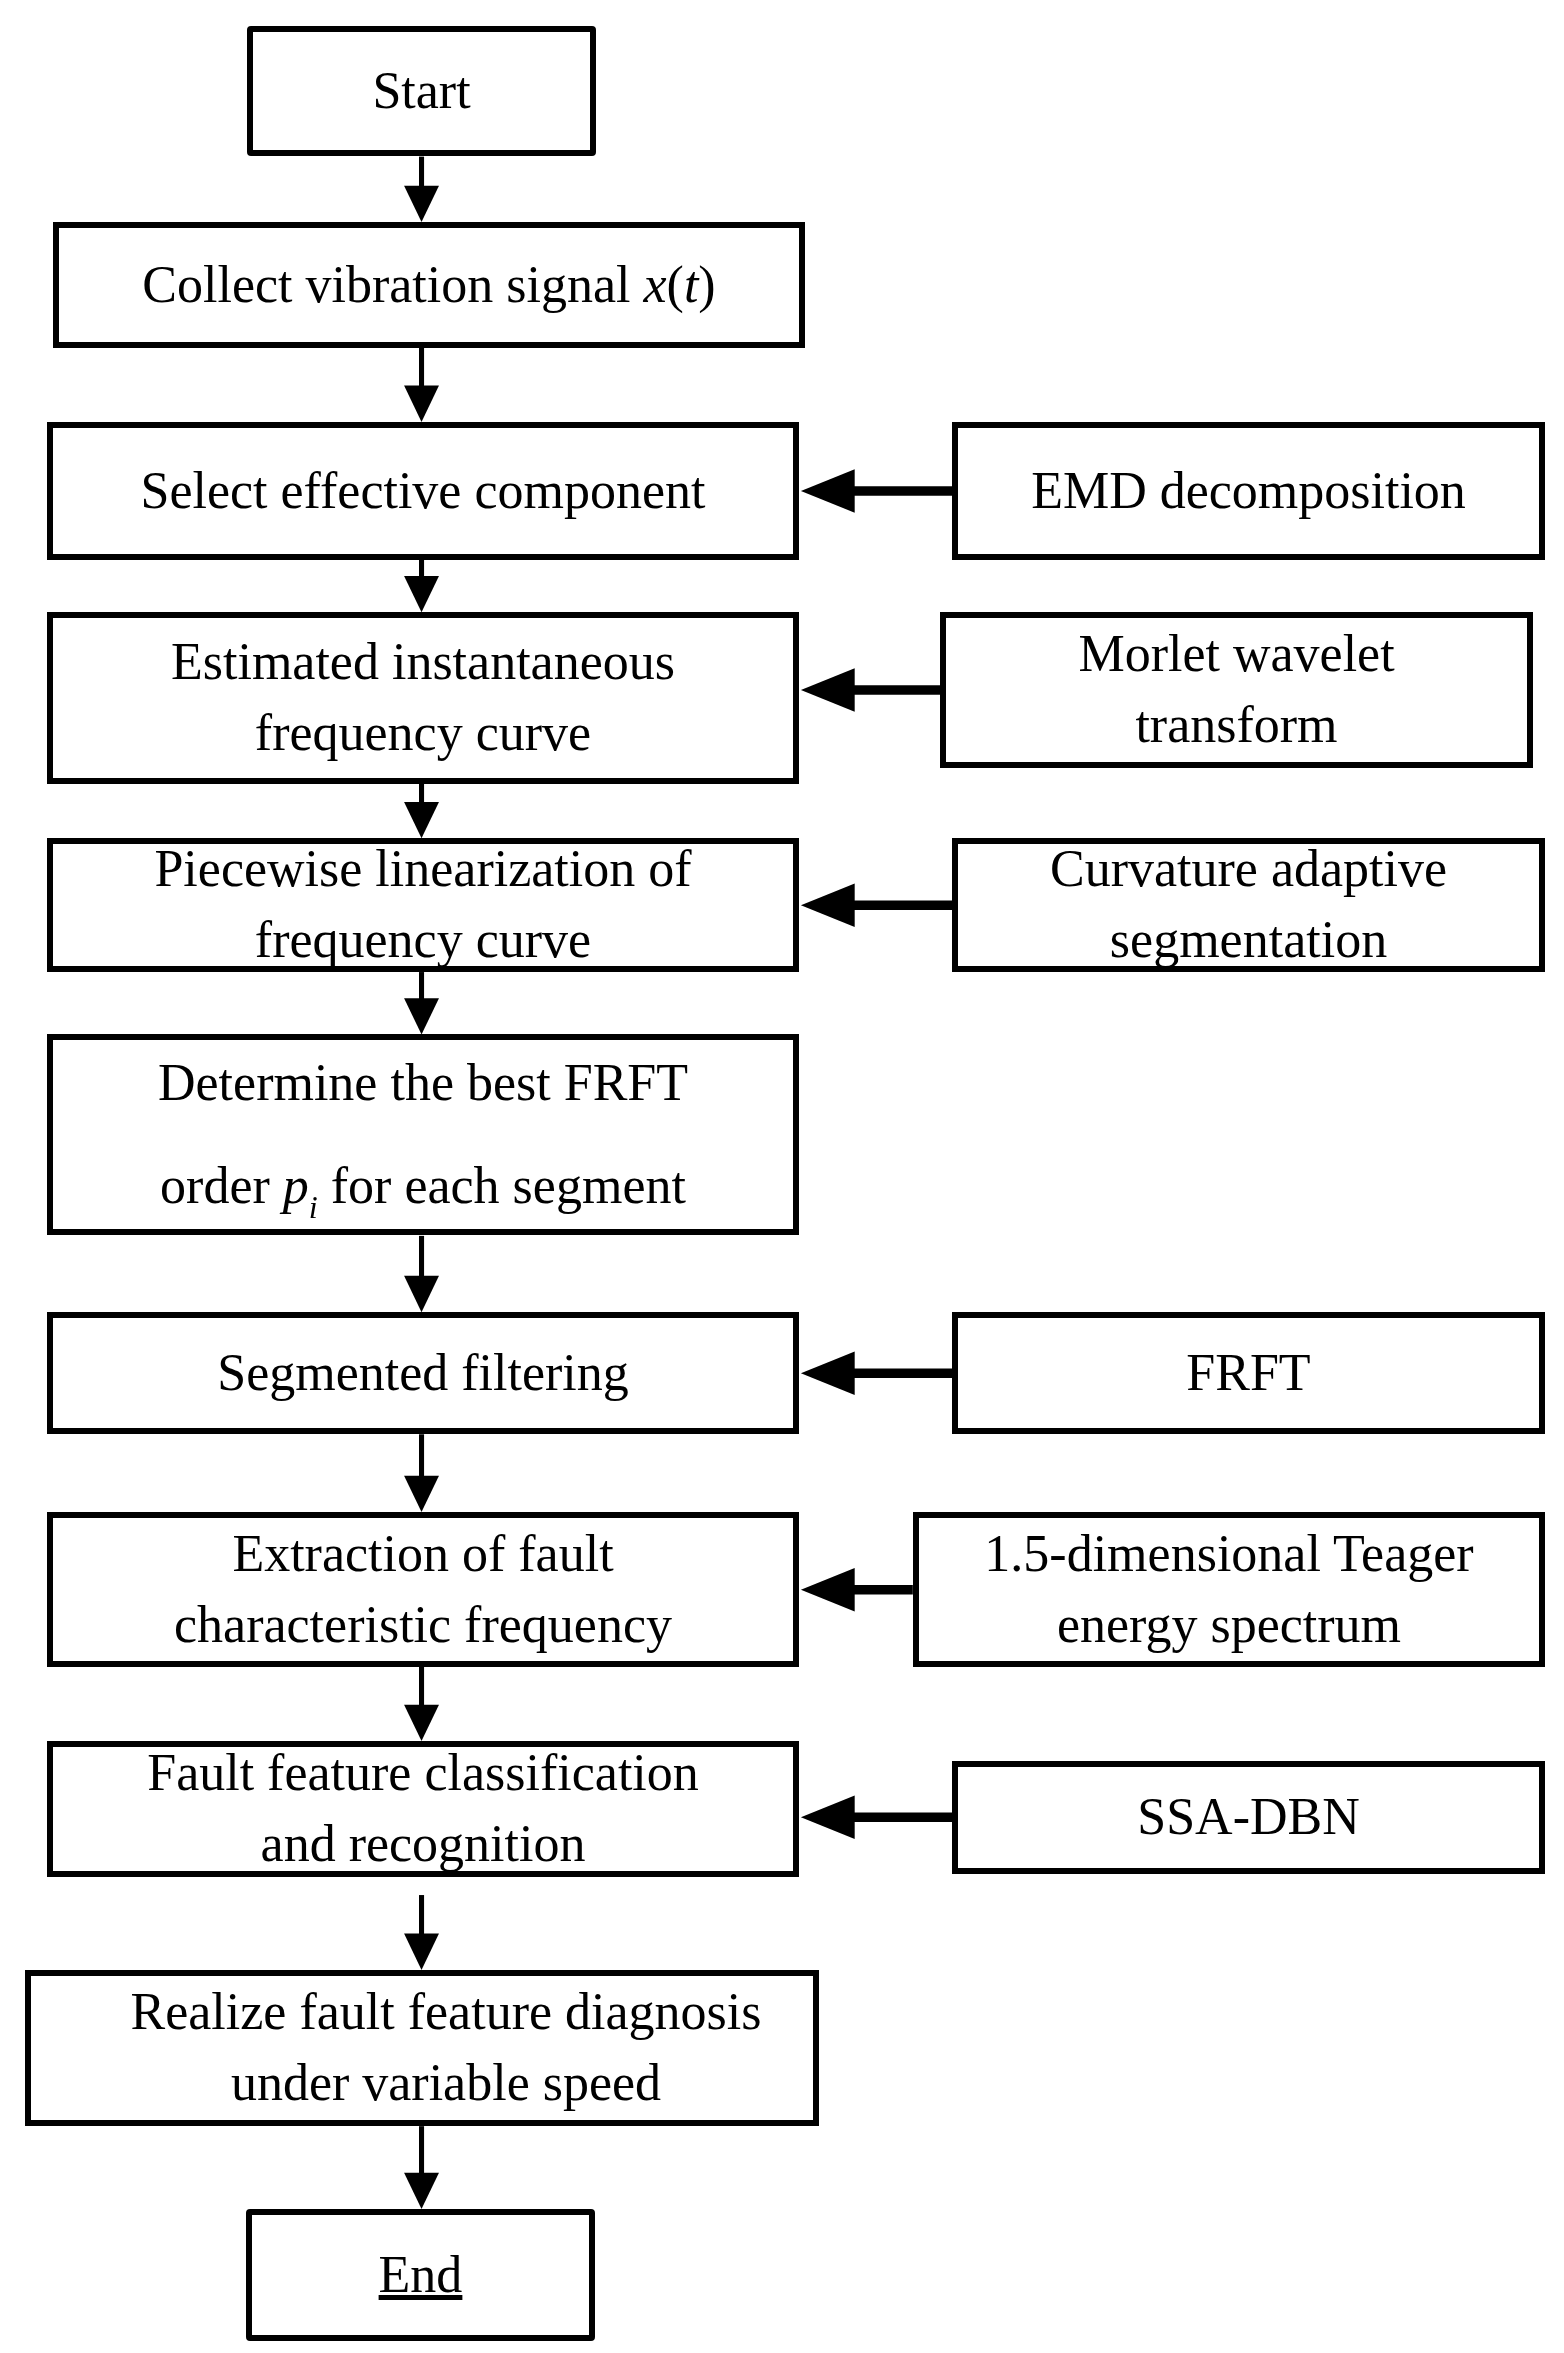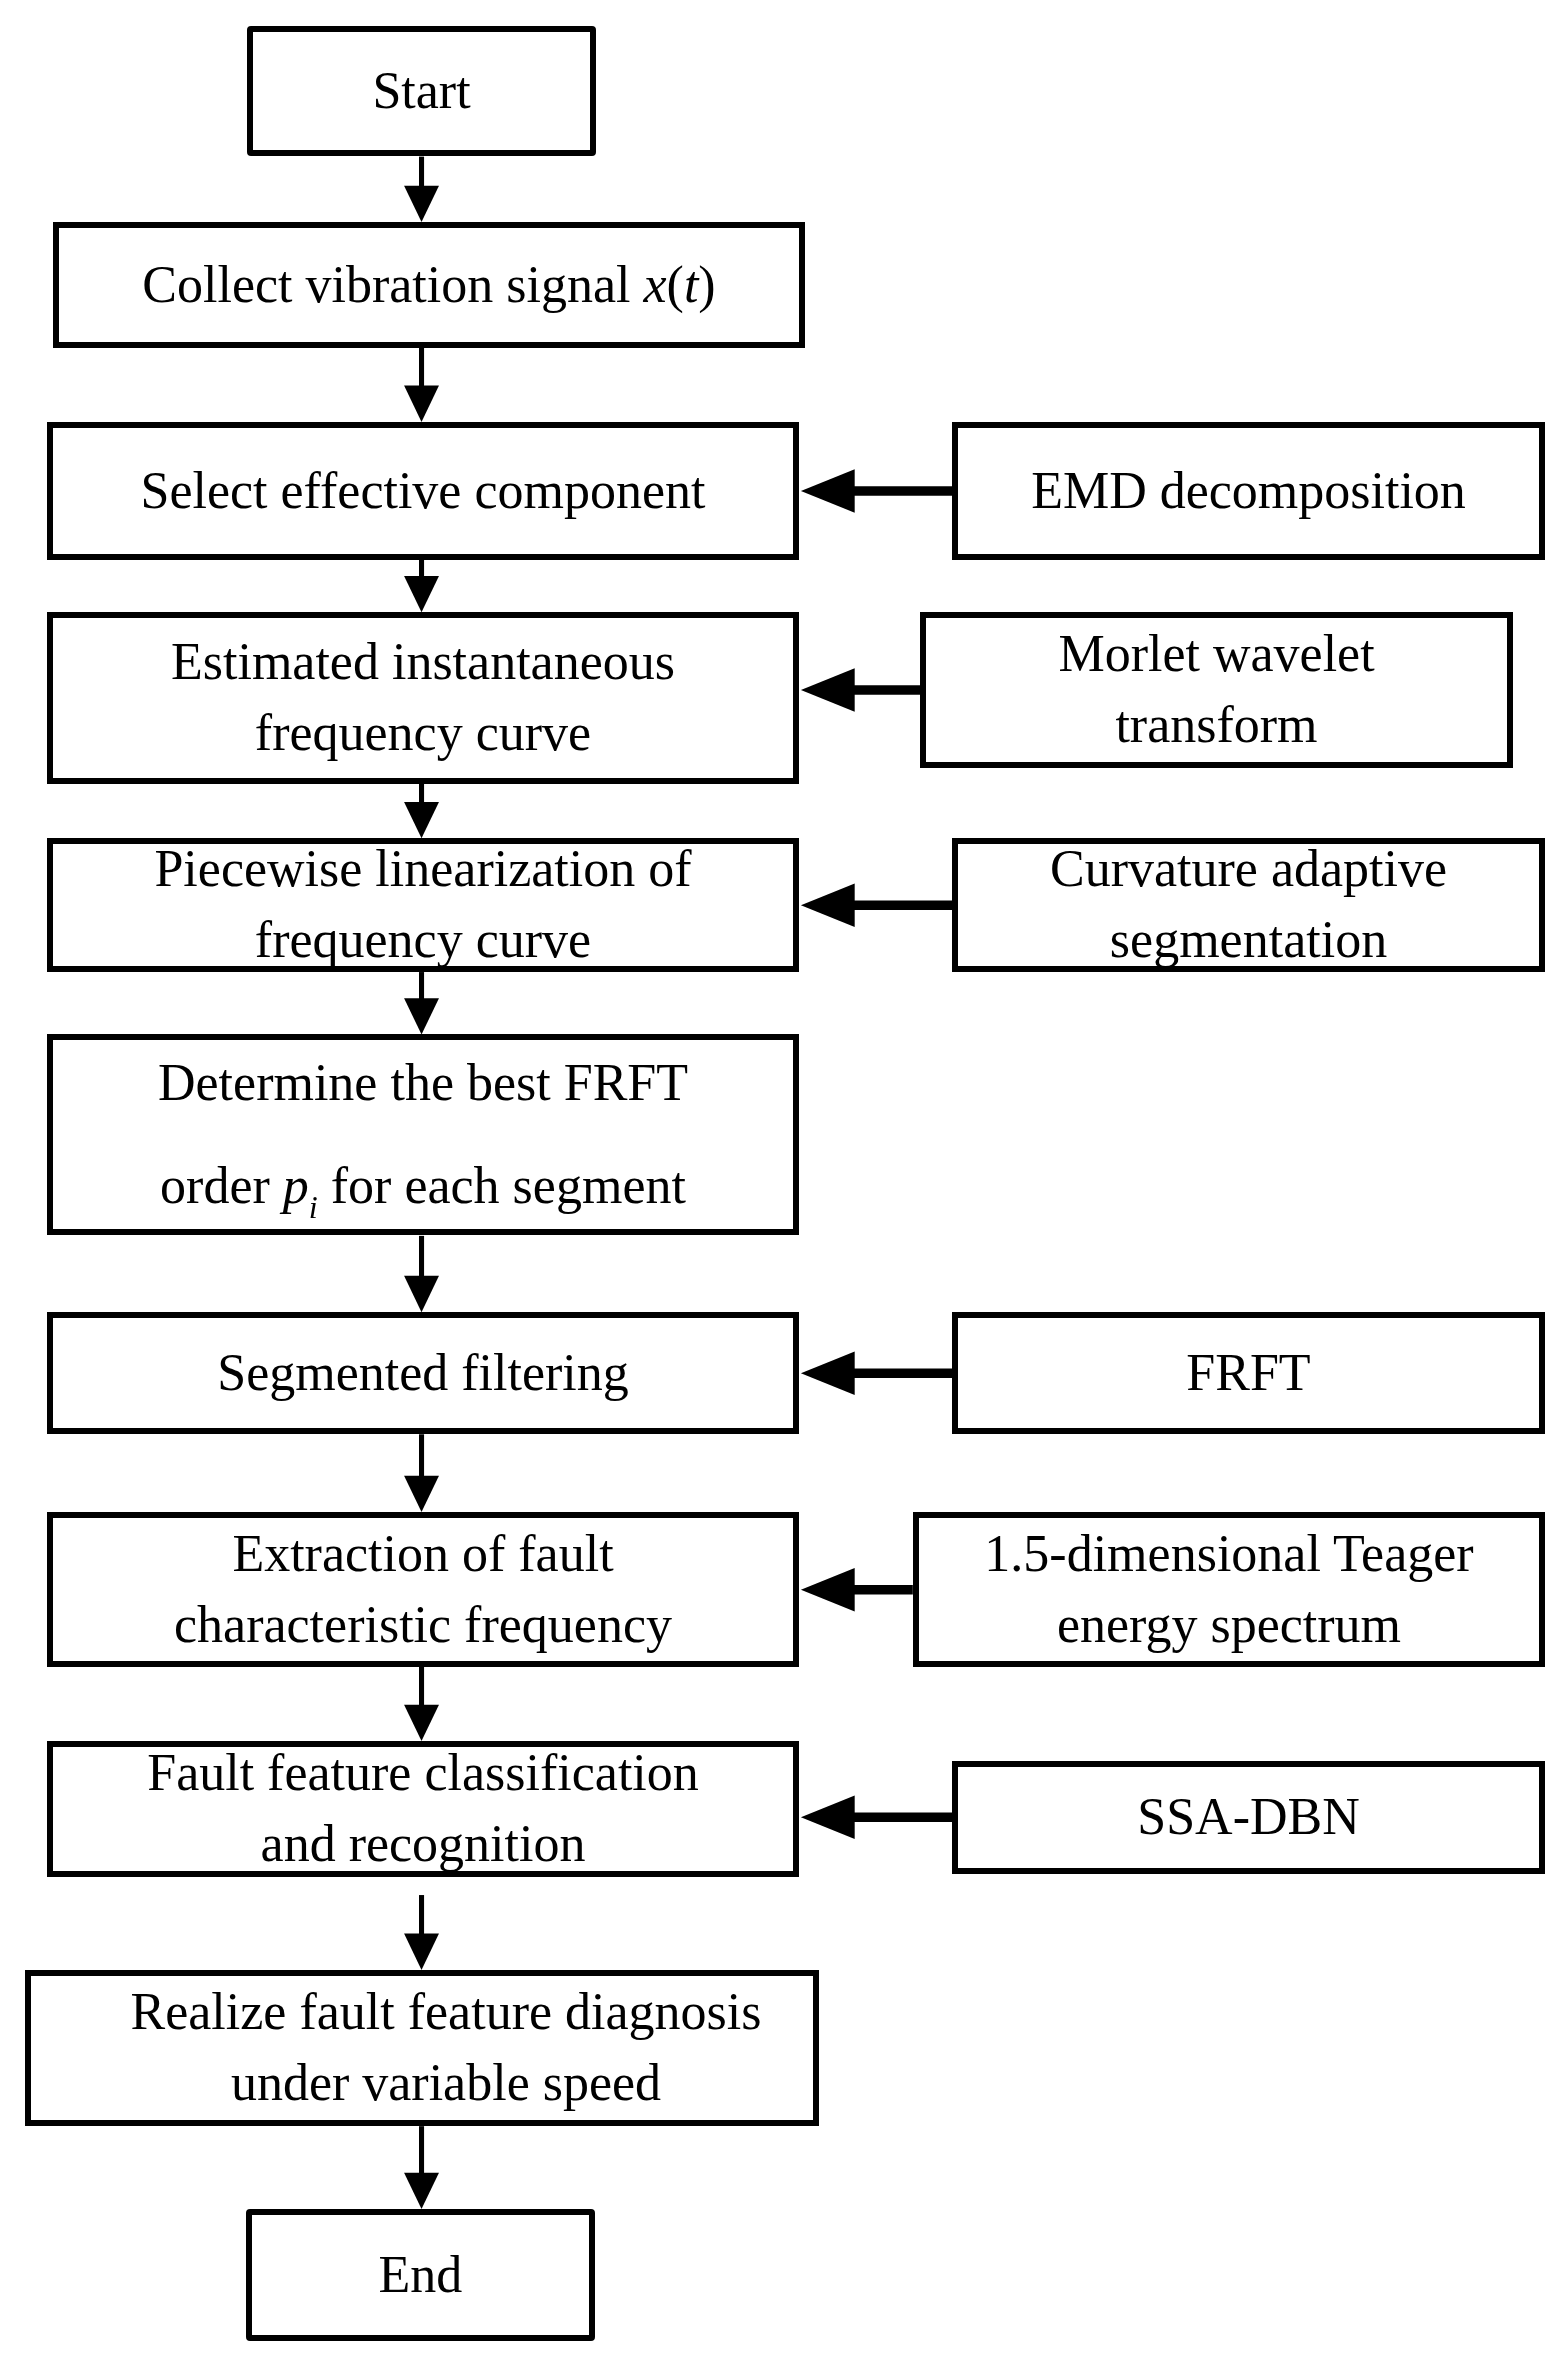--- a/index.html
+++ b/index.html
@@ -48,24 +48,24 @@
   #n-start      { left: 247px;  top: 26px;   width: 349px;  height: 130px; }
   #n-collect    { left: 53px;   top: 222px;  width: 752px; height: 126px; }
   #n-select     { left: 47px;   top: 422px;  width: 752px; height: 138px; }
   #n-estimated  { left: 47px;   top: 612px;  width: 752px; height: 172px; align-items: center; }
   #n-piecewise  { left: 47px;   top: 838px; width: 752px; height: 134px; }
   #n-determine  { left: 47px;   top: 1034px; width: 752px; height: 201px; gap: 32px; }
   #n-segmented  { left: 47px;   top: 1312px; width: 752px; height: 122px; }
   #n-extraction { left: 47px;   top: 1512px; width: 752px; height: 155px; }
   #n-fault      { left: 47px;   top: 1741px; width: 752px; height: 136px; }
   #n-realize    { left: 25px;   top: 1970px; width: 794px; height: 156px; padding-left: 48px; }
-  #n-end        { left: 246px;  top: 2209px; width: 349px;  height: 132px; }
+  #n-end        { left: 246px;  top: 2209px; width: 349px;  height: 132px; text-decoration: underline; }
   
   #s-emd        { left: 952px; top: 422px;  width: 593px;  height: 138px; }
-  #s-morlet     { left: 920px; top: 612px;  width: 593px;  height: 156px; }
+  #s-morlet     { left: 940px; top: 612px;  width: 593px;  height: 156px; }
   #s-curvature  { left: 952px; top: 838px; width: 593px;  height: 134px; }
   #s-frft       { left: 952px; top: 1312px; width: 593px;  height: 122px; }
   #s-teager     { left: 913px; top: 1512px; width: 632px;  height: 155px; }
   #s-ssa        { left: 952px; top: 1761px; width: 593px;  height: 113px; }
 </style>
 </head>
 <body>
 
 <div class="canvas">
 

